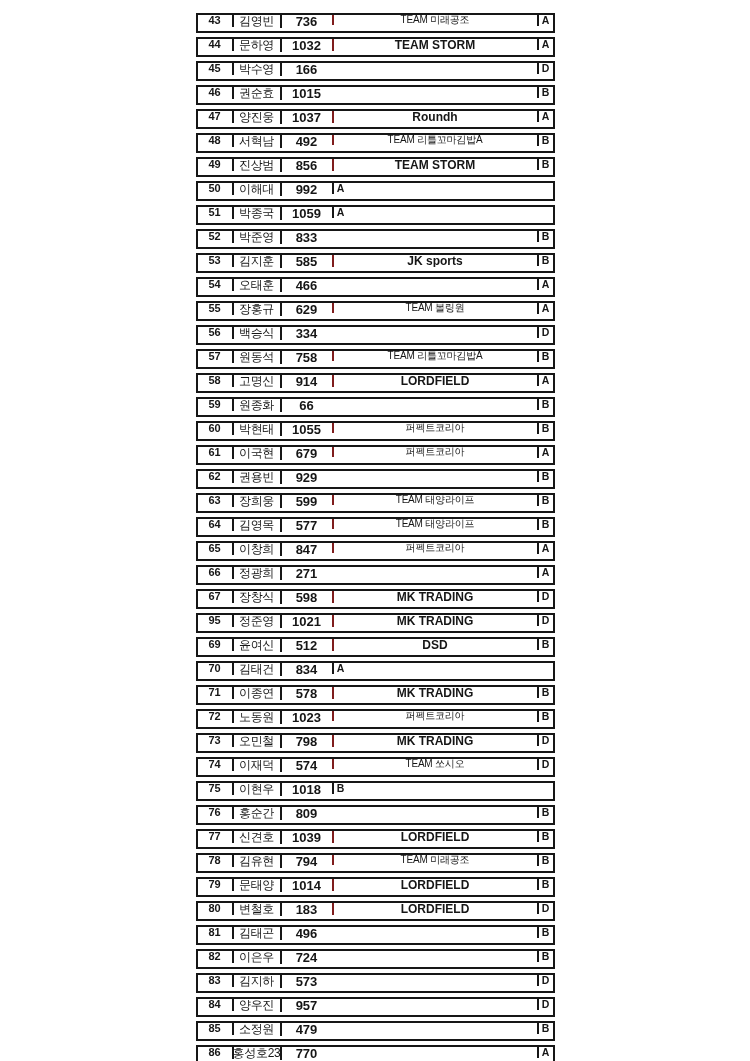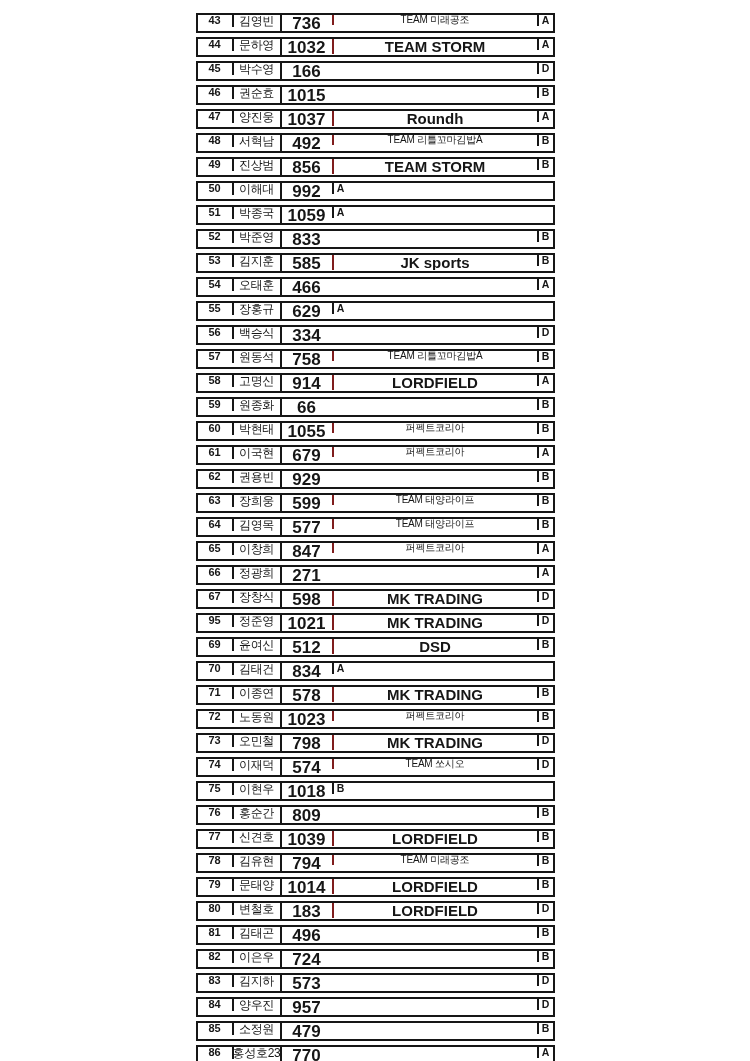--- a/index.html
+++ b/index.html
@@ -47,33 +47,33 @@
   }
   .c-name {
     width: 48px;
     font-size: 12px;
     font-weight: 500;
     border-left: 2px solid #161616;
     letter-spacing: -0.3px;
   }
   .c-entry {
     width: 52px;
-    font-size: 17px;
+    font-size: 13px;
     font-weight: bold;
     border-left: 2px solid #161616;
   }
   .c-team {
     flex: 1;
     font-size: 10px;
     border-left: 2px solid #7f1d1d;
     letter-spacing: -0.2px;
   }
   .c-team.latin-bold {
     font-weight: bold;
-    font-size: 15px;
+    font-size: 12px;
     letter-spacing: 0;
   }
   .c-grade {
     width: 16px;
     font-size: 10.5px;
     font-weight: bold;
     border-left: 2px solid #161616;
   }
 </style>
 </head>
@@ -172,20 +172,21 @@
     <div class="cell c-name">오태훈</div>
     <div class="cell c-entry">466</div>
     <div class="cell c-team"></div>
     <div class="cell c-grade">A</div>
   </div>
 
   <div class="t-row">
     <div class="cell c-no">55</div>
     <div class="cell c-name">장홍규</div>
     <div class="cell c-entry">629</div>
+    <div class="cell c-team">TEAM 볼링원</div>
     <div class="cell c-grade">A</div>
   </div>
 
   <div class="t-row">
     <div class="cell c-no">56</div>
     <div class="cell c-name">백승식</div>
     <div class="cell c-entry">334</div>
     <div class="cell c-team"></div>
     <div class="cell c-grade">D</div>
   </div>

